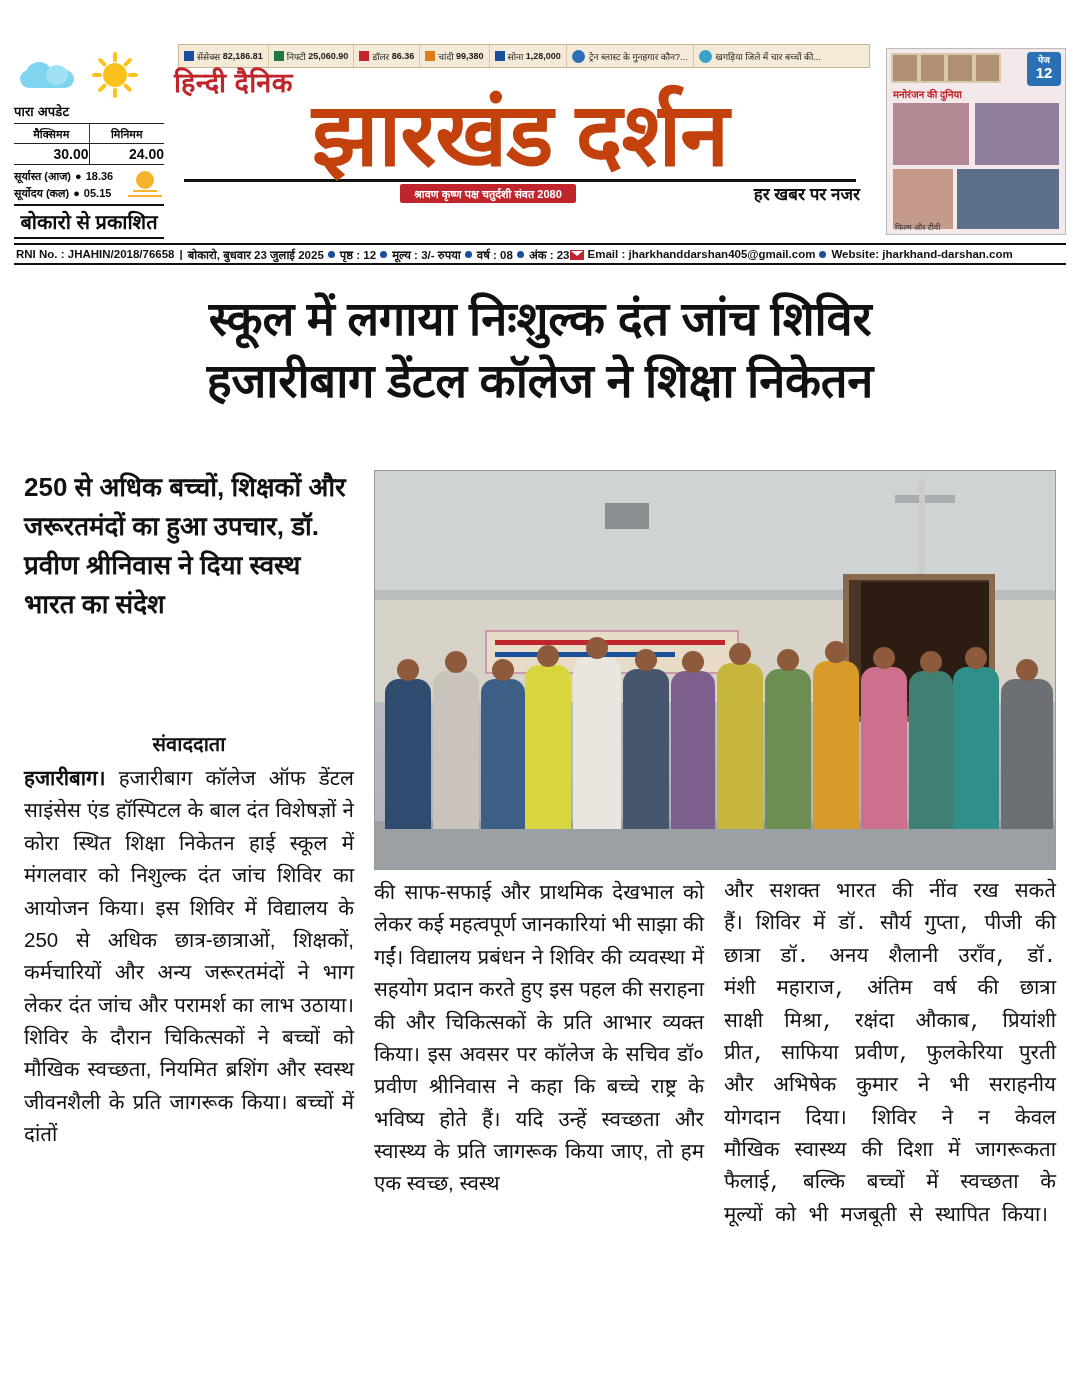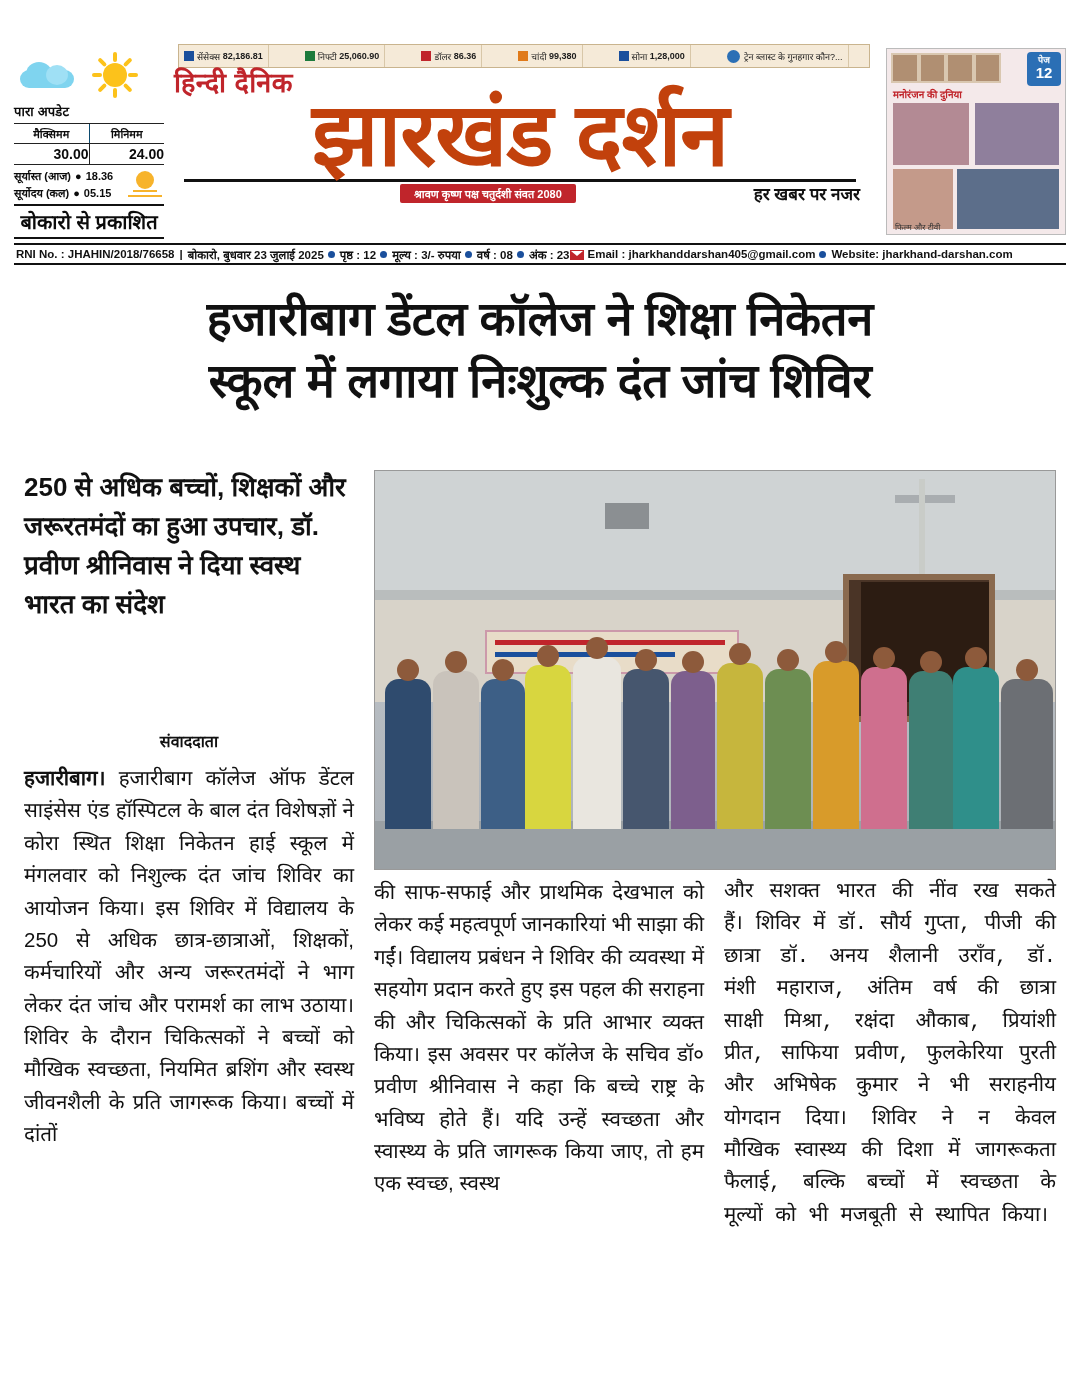--- a/index.html
+++ b/index.html
@@ -29,21 +29,20 @@
     top: 44px;
     width: 690px;
     height: 22px;
     background: #f5ead8;
     border: 1px solid #c9b48e;
     display: flex;
     align-items: center;
     font-size: 9px;
     color: #1b1b1b;
     overflow: hidden;
-    gap: 31px;
   }
   .ticker .cell {
     display: flex;
     align-items: center;
     padding: 0 5px;
     white-space: nowrap;
     height: 100%;
     border-right: 1px solid #d8c7a8;
   }
   .ticker .cell:last-child { border-right: none; text-align: center; }
@@ -339,21 +338,21 @@
   .ph-pipe { position:absolute; right: 130px; top: 2%; width: 6px; height: 38%; background:#c9ccc8;}
   .ph-fan { position:absolute; left: 520px; top: 6%; width: 60px; height: 8px; background:#a9adb0;}
 
   
   .byline {
     position: absolute;
     left: 24px;
     top: 730px;
     width: 330px;
     text-align: center;
-    font-size: 16px;
+    font-size: 20px;
     font-weight: bold;
     color: #111;
   }
   .col {
     position: absolute;
     font-size: 20.5px;
     line-height: 1.58;
     text-align: justify;
     color: #111;
     font-weight: 500;
@@ -493,22 +492,22 @@
     <span>वर्ष : 08</span>
     <span class="dotb"></span>
     <span>अंक : 23</span>
     <span class="env"></span>
     <span>Email : jharkhanddarshan405@gmail.com</span>
     <span class="dotb"></span>
     <span>Website: jharkhand-darshan.com</span>
   </div>
 
   <div class="headline-main">
+    <div>स्कूल में लगाया निःशुल्क दंत जांच शिविर</div>
     <div>हजारीबाग डेंटल कॉलेज ने शिक्षा निकेतन</div>
-    <div>स्कूल में लगाया निःशुल्क दंत जांच शिविर</div>
   </div>
 
   <div class="subhead">250 से अधिक बच्चों, शिक्षकों और जरूरतमंदों का हुआ उपचार, डॉ. प्रवीण श्रीनिवास ने दिया स्वस्थ भारत का संदेश</div>
 
   <div class="photo">
     <div class="ph-wall"></div>
     <div class="ph-wall2"></div>
     <div class="ph-beam"></div>
     <div class="ph-win"></div>
     <div class="ph-fan"></div>

